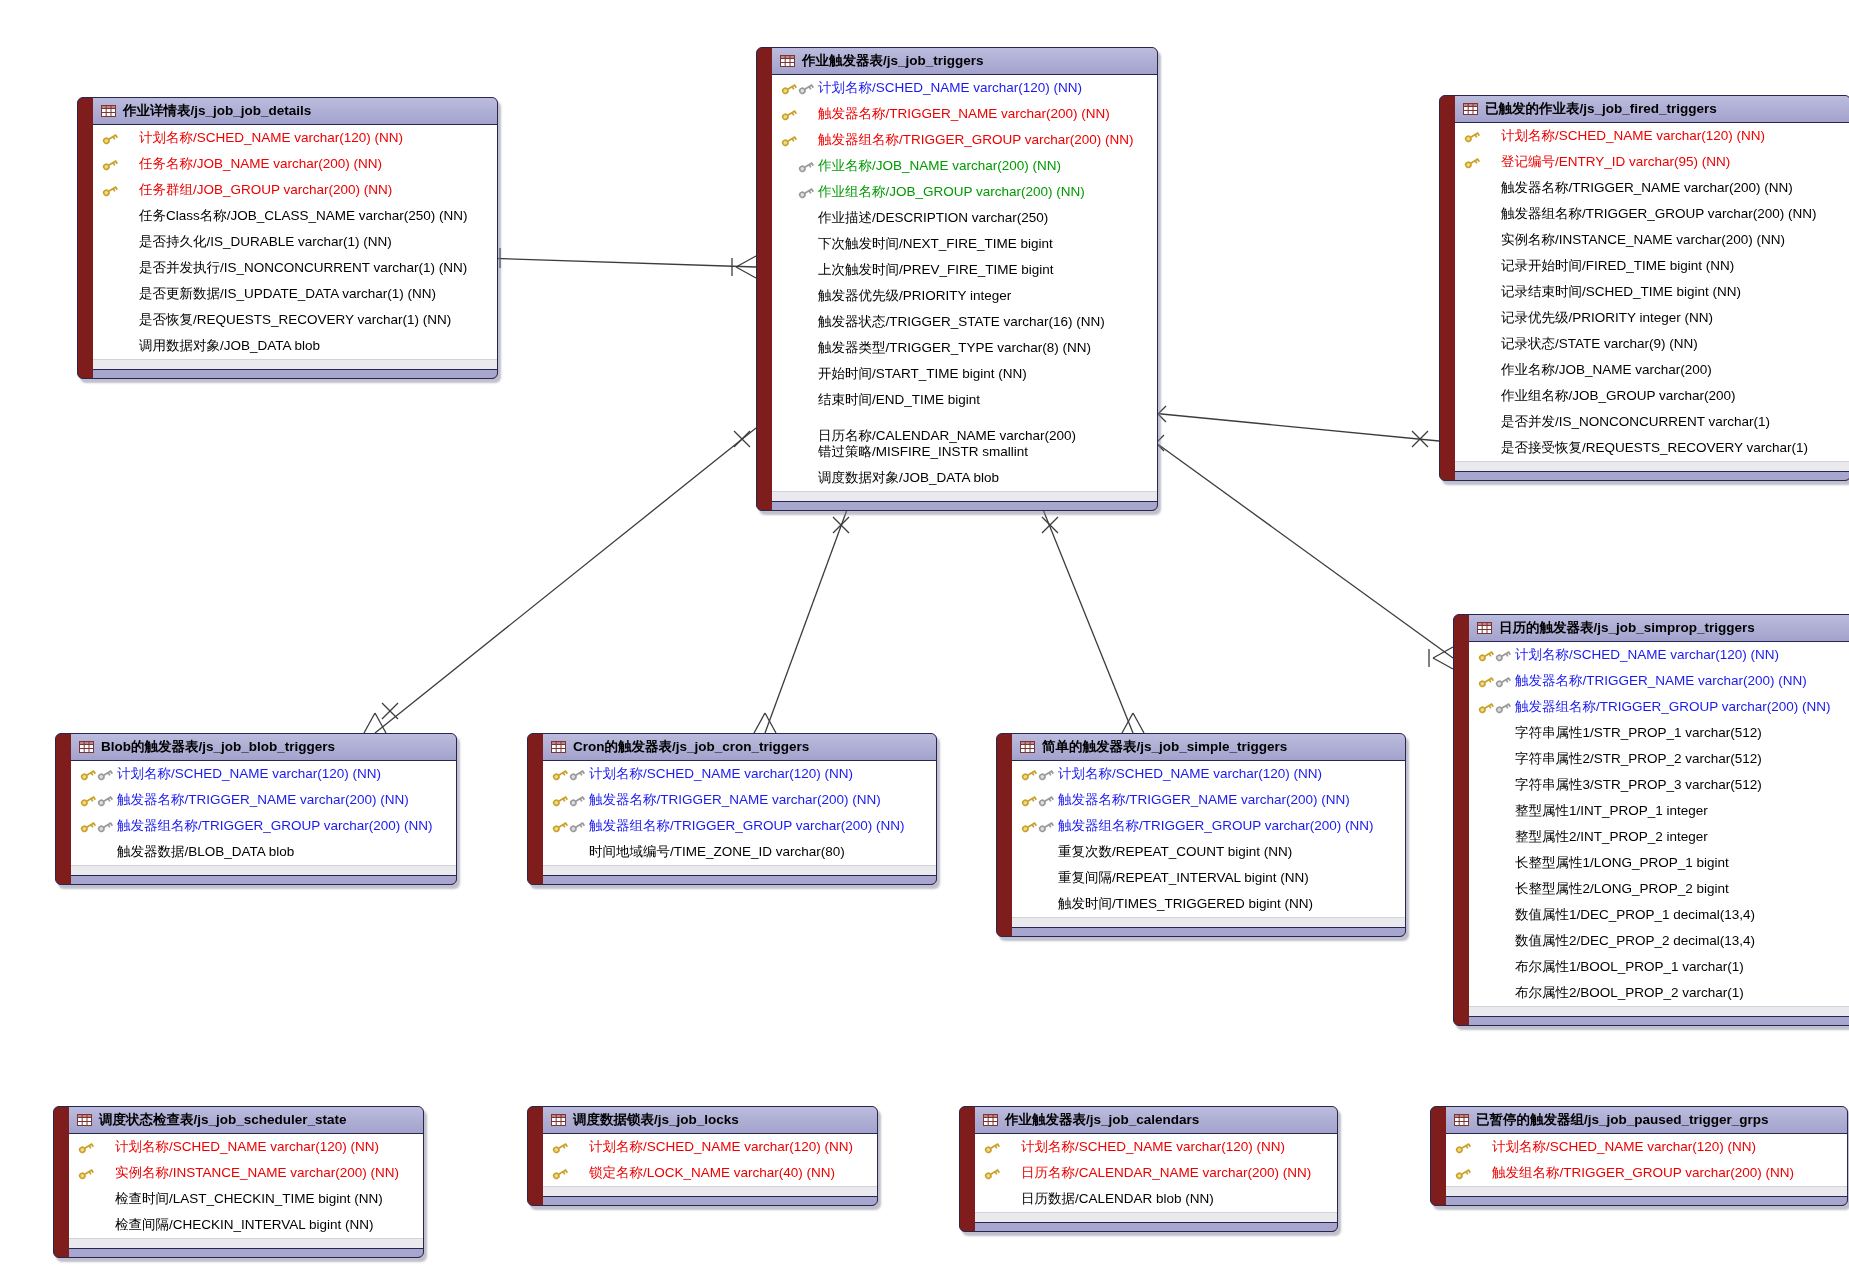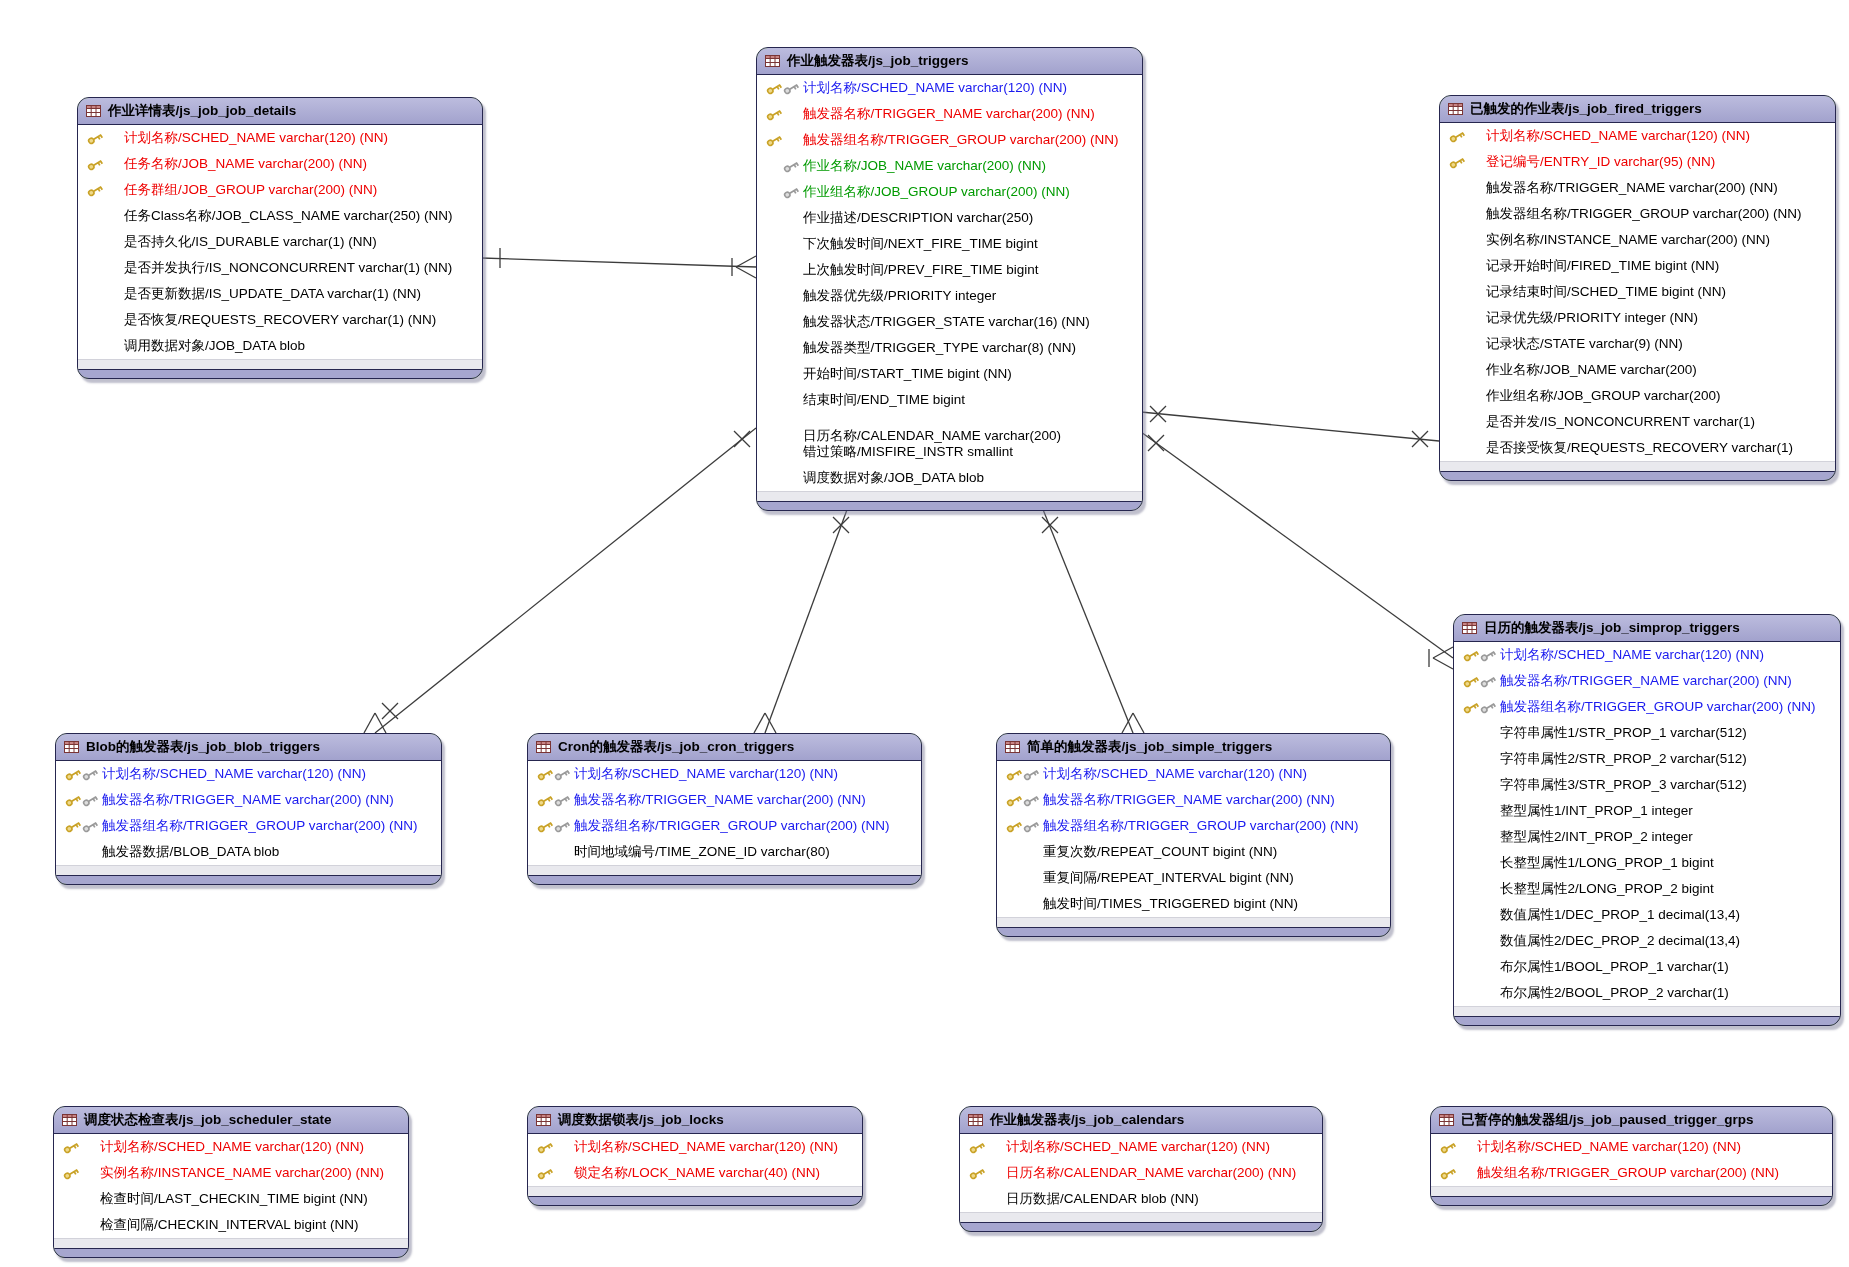--- a/index.html
+++ b/index.html
@@ -1,20 +1,20 @@
 <!DOCTYPE html>
 <html><head>
 <meta charset="utf-8">
 <style>
   html,body{margin:0;padding:0;background:#ffffff;}
   #diagram{position:relative;width:1849px;height:1267px;background:#ffffff;overflow:hidden;
            font-family:"Liberation Sans","DejaVu Sans",sans-serif;}
   #connector-layer{position:absolute;left:0;top:0;z-index:0;}
-  .table-card{position:absolute;z-index:1;border:1.5px solid #26264f;border-radius:12px;
-              background:#4d7c0f;box-shadow:3px 4px 2px rgba(130,130,155,.5);overflow:hidden;}
+  .table-card{position:absolute;z-index:1;border:1.5px solid #26264f;border-radius:6px;
+              background:#7f1d1d;box-shadow:3px 4px 2px rgba(130,130,155,.5);overflow:hidden;padding-left:15px;}
   .t-header{height:26px;background:linear-gradient(#bcbcde,#a2a2cd);border-bottom:1.5px solid #26264f;
             display:flex;align-items:center;padding:0 8px;font-weight:bold;font-size:13.5px;color:#000;}
   .t-header .ticon{margin-right:7px;display:flex;align-items:center;}
   .t-title{white-space:nowrap;}
   .t-row{height:26px;display:flex;align-items:center;font-size:13.5px;padding-left:8px;background:#fff;}
   .key-slot{width:17px;height:26px;flex:0 0 17px;display:flex;align-items:center;justify-content:center;}
   .key-wrap{display:inline-block;transform:rotate(-32deg);line-height:0;}
   .row-text{margin-left:4px;white-space:nowrap;}
   .t-footer-gray{height:9px;background:#e9e9ee;border-top:1px solid #d2d2da;}
   .t-footer-purple{height:8px;background:#a6a6cf;border-top:1px solid #26264f;}

